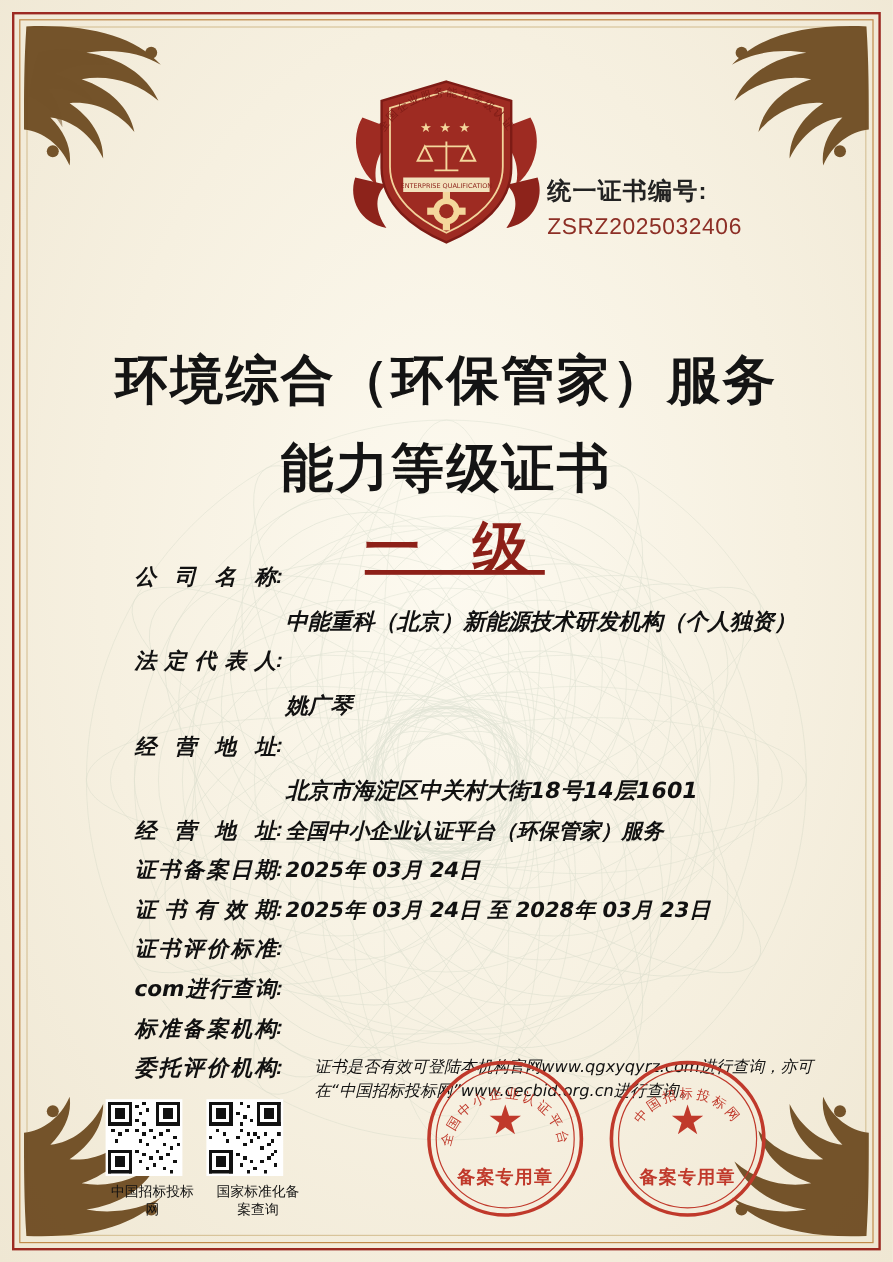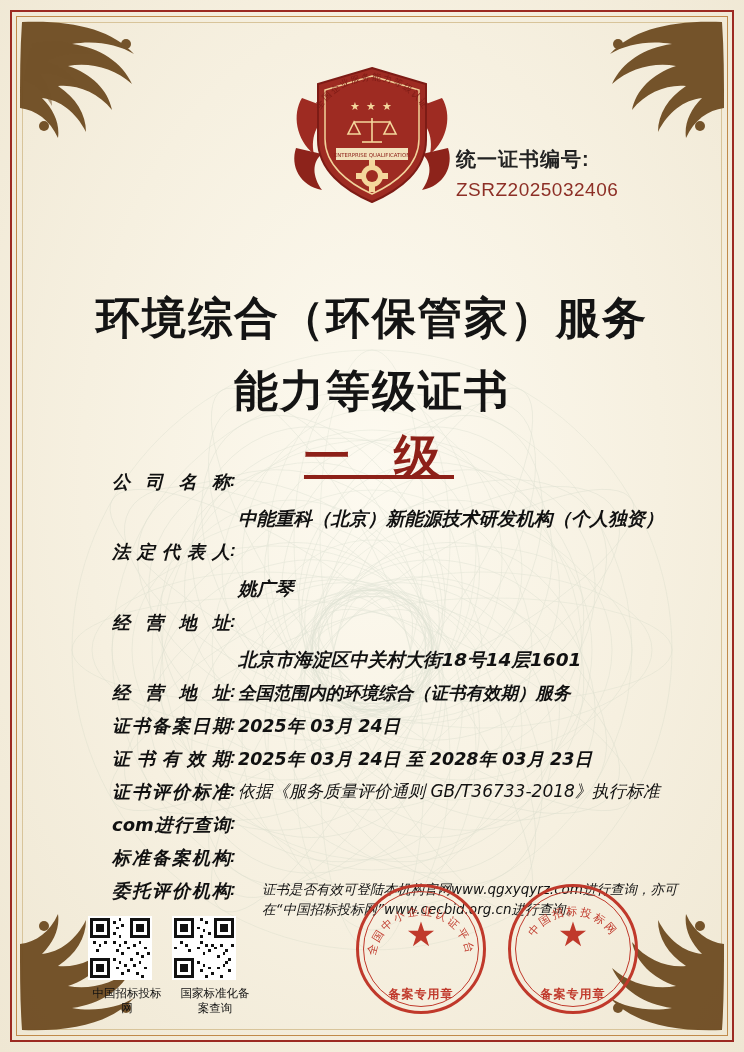--- a/index.html
+++ b/index.html
@@ -105,22 +105,22 @@
   .seal.left{left:356px;top:884px;}
   .seal.right{left:508px;top:884px;}
   .seal .inner{
     position:absolute;inset:4px;border:1px solid #c0392b;border-radius:50%;
   }
   .seal .star{
     position:absolute;left:50%;top:38%;transform:translate(-50%,-50%);
     font-size:34px;line-height:1;color:#c0392b;
   }
   .seal .bottom-text{
-    position:absolute;left:0;right:0;bottom:8px;text-align:center;
-    font-size:12px;font-weight:700;color:#c0392b;letter-spacing:1px;
+    position:absolute;left:0;right:0;bottom:20px;text-align:center;
+    font-size:15px;font-weight:700;color:#c0392b;letter-spacing:1px;
     font-family:"DejaVu Sans","Liberation Sans",sans-serif;
   }
   .seal svg{position:absolute;inset:0;}
   
   .qr-area{position:absolute;left:88px;top:916px;width:224px;}
   .qr-row{display:flex;gap:20px;}
   .qr{width:64px;height:64px;background:#fff;padding:2px;box-sizing:border-box;}
   .qr2{width:64px;height:64px;background:#fff;padding:2px;box-sizing:border-box;}
   .qr-caps{display:flex;gap:10px;margin-top:6px;}
   .qr-cap{
@@ -263,36 +263,35 @@
       <div class="v big">姚广琴</div>
     </div>
     <div class="row">
       <div class="k">经营地址</div>
       <div class="colon">:</div>
       <div class="v big">北京市海淀区中关村大街18号14层1601</div>
     </div>
     <div class="row">
       <div class="k">经营地址</div>
       <div class="colon">:</div>
-      <div class="v mid">全国范围内的环境综合（证书有效期）服务</div>
+      <div class="v mid">全国中小企业认证平台（环保管家）服务</div>
     </div>
     <div class="row">
       <div class="k">证书备案日期</div>
       <div class="colon">:</div>
       <div class="v mid">2025年 03月 24日</div>
     </div>
     <div class="row">
       <div class="k">证书有效期</div>
       <div class="colon">:</div>
       <div class="v mid">2025年 03月 24日 至 2028年 03月 23日</div>
     </div>
     <div class="row">
       <div class="k">证书评价标准</div>
       <div class="colon">:</div>
-      <div class="v">依据《服务质量评价通则 GB/T36733-2018》执行标准</div>
     </div>
     <div class="row">
       <div class="k">com进行查询</div>
       <div class="colon">:</div>
     </div>
     <div class="row">
       <div class="k">标准备案机构</div>
       <div class="colon">:</div>
     </div>
     <div class="row">

